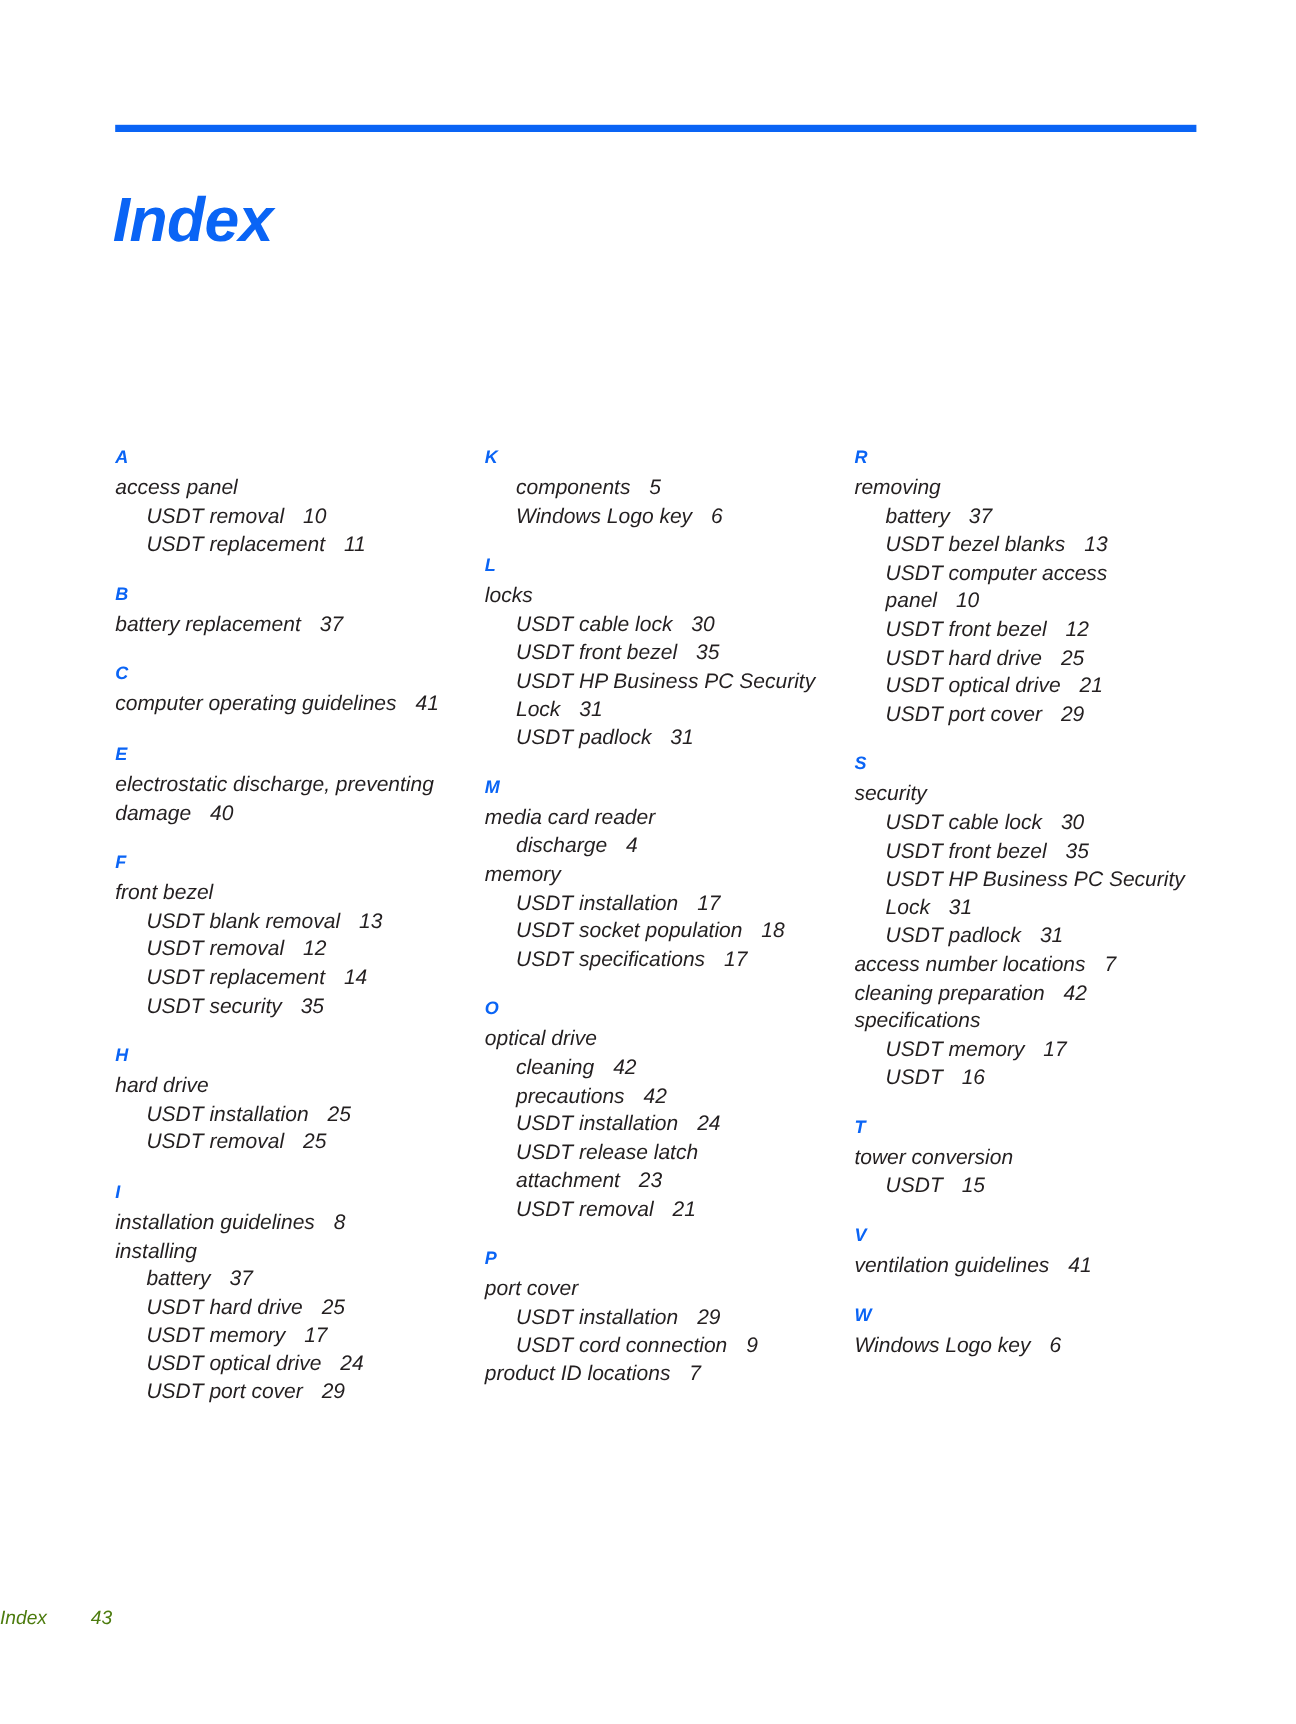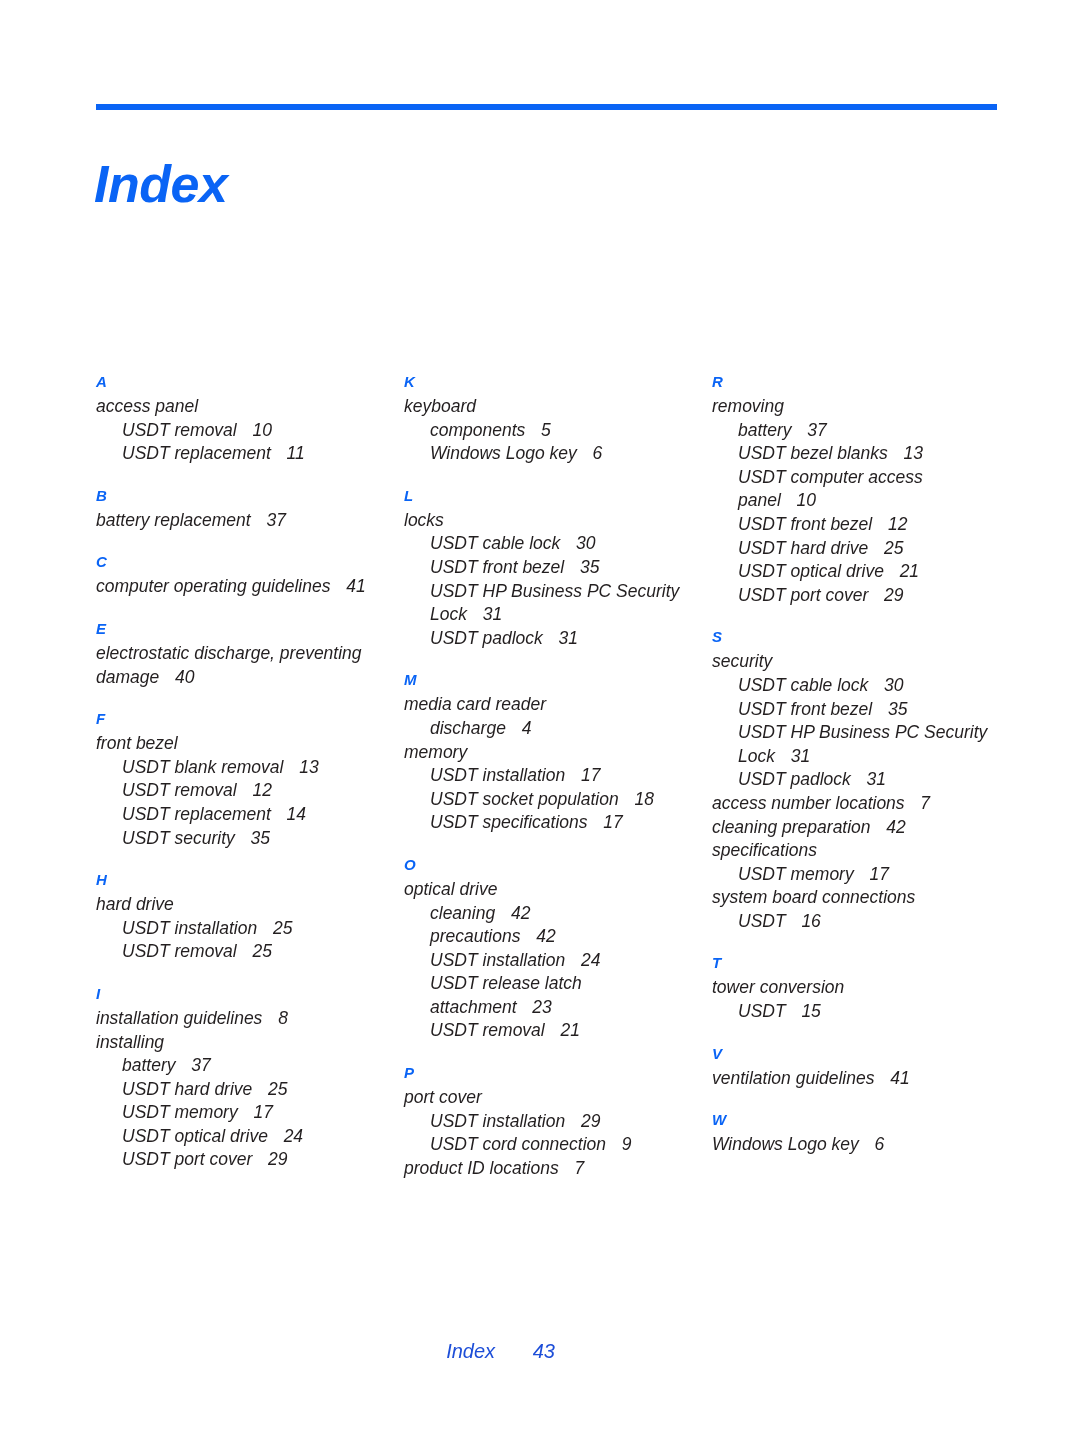--- a/index.html
+++ b/index.html
@@ -98,23 +98,23 @@
     margin-left: 0.9em;
     white-space: nowrap;
   }
 
   
   .footer {
     position: absolute;
     left: 0;
     top: 1340px;
     width: 1001px;
-    text-align: center;
-    font-size: 20px;
-    color: #1d4ed8;
+    text-align: left;
+    font-size: 16px;
+    color: #4d7c0f;
   }
   .footer .f-label { }
   .footer .f-page { margin-left: 32px; }
 </style>
 </head>
 <body>
 
 <div class="page">
 
   <div class="title-rule"></div>
@@ -161,21 +161,20 @@
           <div class="entry lvl2"><span>battery</span><span class="pg">37</span></div>
           <div class="entry lvl2"><span>USDT hard drive</span><span class="pg">25</span></div>
           <div class="entry lvl2"><span>USDT memory</span><span class="pg">17</span></div>
           <div class="entry lvl2"><span>USDT optical drive</span><span class="pg">24</span></div>
           <div class="entry lvl2"><span>USDT port cover</span><span class="pg">29</span></div>
         </div>
       </div>
       <div class="col">
         <div class="letter-group">
           <div class="letter-heading">K</div>
-          <div class="entry lvl1"><span>keyboard</span></div>
           <div class="entry lvl2"><span>components</span><span class="pg">5</span></div>
           <div class="entry lvl2"><span>Windows Logo key</span><span class="pg">6</span></div>
         </div>
         <div class="letter-group">
           <div class="letter-heading">L</div>
           <div class="entry lvl1"><span>locks</span></div>
           <div class="entry lvl2"><span>USDT cable lock</span><span class="pg">30</span></div>
           <div class="entry lvl2"><span>USDT front bezel</span><span class="pg">35</span></div>
           <div class="entry lvl2"><span>USDT HP Business PC Security Lock</span><span class="pg">31</span></div>
           <div class="entry lvl2"><span>USDT padlock</span><span class="pg">31</span></div>
@@ -222,21 +221,20 @@
           <div class="letter-heading">S</div>
           <div class="entry lvl1"><span>security</span></div>
           <div class="entry lvl2"><span>USDT cable lock</span><span class="pg">30</span></div>
           <div class="entry lvl2"><span>USDT front bezel</span><span class="pg">35</span></div>
           <div class="entry lvl2"><span>USDT HP Business PC Security Lock</span><span class="pg">31</span></div>
           <div class="entry lvl2"><span>USDT padlock</span><span class="pg">31</span></div>
           <div class="entry lvl1"><span>access number locations</span><span class="pg">7</span></div>
           <div class="entry lvl1"><span>cleaning preparation</span><span class="pg">42</span></div>
           <div class="entry lvl1"><span>specifications</span></div>
           <div class="entry lvl2"><span>USDT memory</span><span class="pg">17</span></div>
-          <div class="entry lvl1"><span>system board connections</span></div>
           <div class="entry lvl2"><span>USDT</span><span class="pg">16</span></div>
         </div>
         <div class="letter-group">
           <div class="letter-heading">T</div>
           <div class="entry lvl1"><span>tower conversion</span></div>
           <div class="entry lvl2"><span>USDT</span><span class="pg">15</span></div>
         </div>
         <div class="letter-group">
           <div class="letter-heading">V</div>
           <div class="entry lvl1"><span>ventilation guidelines</span><span class="pg">41</span></div>

